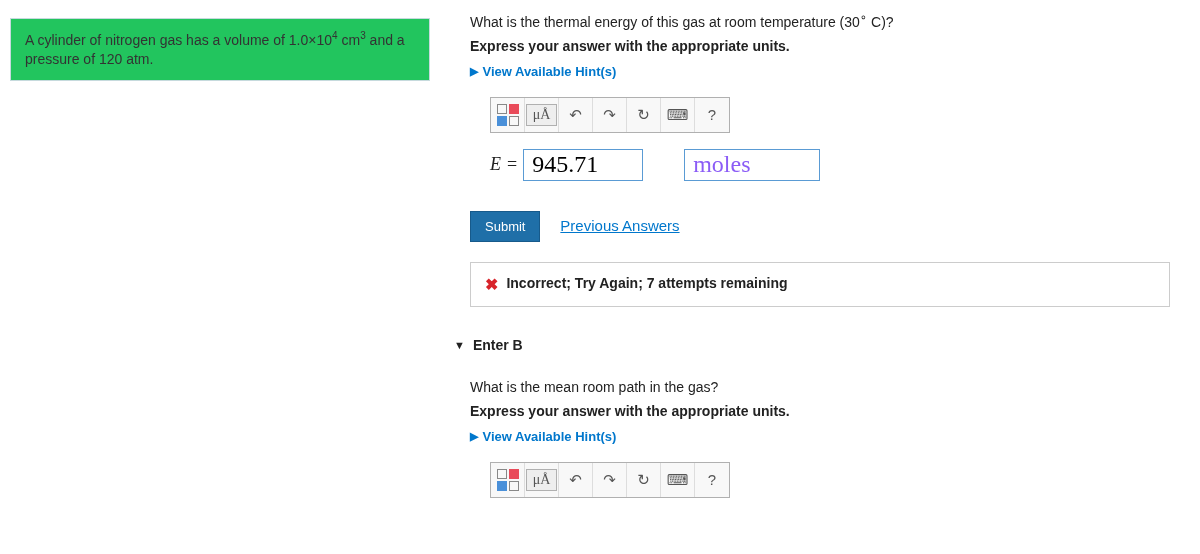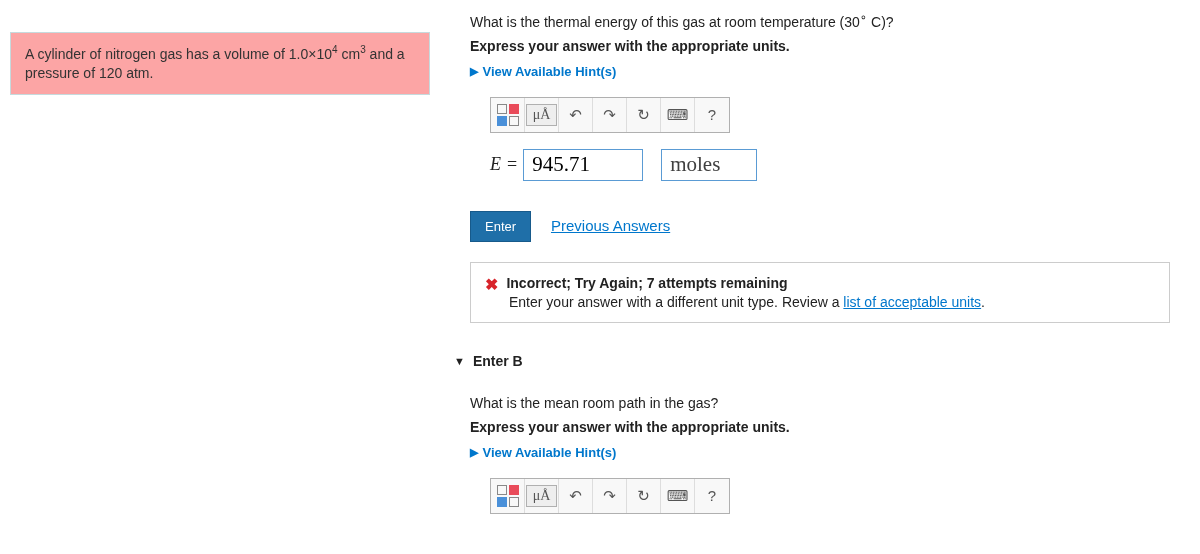--- a/index.html
+++ b/index.html
@@ -1,39 +1,39 @@
 <!DOCTYPE html>
 <html><head>
 <meta charset="utf-8">
 <style>
 * { box-sizing: border-box; margin: 0; padding: 0; }
 body { font-family: Arial, Helvetica, sans-serif; font-size: 14px; color: #222; background: #fff; }
 .container { display: flex; width: 1200px; }
 .left-col { width: 440px; padding: 10px 0; }
 .right-col { flex: 1; padding: 10px 30px 0 30px; }
-.problem-box { background: #fca5a5; border: 1px solid #c6dadd; padding: 10px 14px; color: #333; line-height: 1.4; margin: 22px 10px; }
+.problem-box { background: #22c55e; border: 1px solid #c6dadd; padding: 10px 14px; color: #333; line-height: 1.4; margin: 8px 10px; }
 .problem-box sup { font-size: 10px; }
 .question { margin-bottom: 8px; }
 .instr { font-weight: bold; margin-bottom: 10px; }
 .hint-toggle { color: #0077cc; font-weight: bold; cursor: pointer; font-size: 13px; margin-bottom: 18px; display: flex; align-items: center; gap: 4px; }
 .hint-toggle .tri { font-size: 11px; }
 .toolbar { display: inline-flex; border: 1px solid #b0b0b0; background: #f8f8f8; margin-bottom: 16px; justify-content: center; }
 .tool { width: 34px; height: 34px; display: flex; align-items: center; justify-content: center; border-right: 1px solid #ddd; cursor: pointer; font-size: 15px; color: #555; }
 .tool.last { border-right: none; }
 .tool-template { width: 34px; height: 34px; display: flex; align-items: center; justify-content: center; border-right: 1px solid #ddd; }
 .tmpl-icon { display: grid; grid-template-columns: 10px 10px; grid-template-rows: 10px 10px; gap: 2px; }
 .tmpl-a { background: #e94b5a; }
 .tmpl-b { border: 1px solid #888; }
 .tmpl-c { background: #4a90d9; }
 .tool-ua { font-family: "Times New Roman", serif; background: #eee; border: 1px solid #b0b0b0; margin: 3px; padding: 2px 6px; font-size: 14px; }
 .answer-row { margin-left: 20px; margin-bottom: 30px; display: flex; align-items: center; gap: 6px; font-family: "Times New Roman", serif; font-size: 18px; }
 .answer-row .eq { font-style: italic; }
-.val-input, .unit-input { border: 1px solid #5a9bd4; padding: 4px 8px; font-size: 21px; font-family: "Times New Roman", serif; height: 32px; }
+.val-input, .unit-input { border: 1px solid #5a9bd4; padding: 4px 8px; font-size: 24px; font-family: "Times New Roman", serif; height: 32px; }
 .val-input { width: 120px; }
-.unit-input { width: 96px; margin-left: 12px; color: #404040; }
+.unit-input { width: 136px; margin-left: 35px; color: #8b5cf6; }
 .btn-row { margin-bottom: 20px; }
 .submit-btn { background: #1f6fa8; color: #fff; border: 1px solid #175a8b; padding: 7px 14px; font-size: 13px; cursor: pointer; }
 .prev-link { color: #0077cc; text-decoration: underline; margin-left: 16px; font-size: 15px; cursor: pointer; }
 .feedback { border: 1px solid #ccc; padding: 12px 14px; margin-bottom: 30px; }
 .feedback .fline { display: flex; gap: 8px; }
 .feedback .x { color: #d8232a; font-weight: bold; font-size: 16px; }
 .feedback .msg-title { font-weight: bold; }
 .feedback .msg-body { margin-left: 24px; }
 .feedback a { color: #0077cc; text-decoration: underline; cursor: pointer; }
 .part-header { font-weight: bold; margin-bottom: 26px; display: flex; align-items: center; gap: 8px; margin-left: -16px; }
@@ -82,31 +82,28 @@
     </div>
 
     <div class="answer-row">
       <span class="eq">E</span>
       <span> = </span>
       <input class="val-input" type="text" value="945.71" style="">
       <input class="unit-input" type="text" value="moles" style="">
     </div>
 
     <div class="btn-row">
-      <button class="submit-btn">Enter</button>
+      <button class="submit-btn">Submit</button>
       <a class="prev-link">Previous Answers</a>
     </div>
 
     <div class="feedback">
       <div class="fline">
         <span class="x">✖</span>
         <span class="msg-title">Incorrect; Try Again; 7 attempts remaining</span>
-      </div>
-      <div class="msg-body">
-        <span>Enter your answer with a different unit type. Review a </span><a>list of acceptable units</a><span>.</span>
       </div>
     </div>
 
     <div class="part-header">
       <span class="tri">▼</span>
       <span>Enter B</span>
     </div>
 
     <p class="question">What is the mean room path in the gas?</p>
     <p class="instr">Express your answer with the appropriate units.</p>

